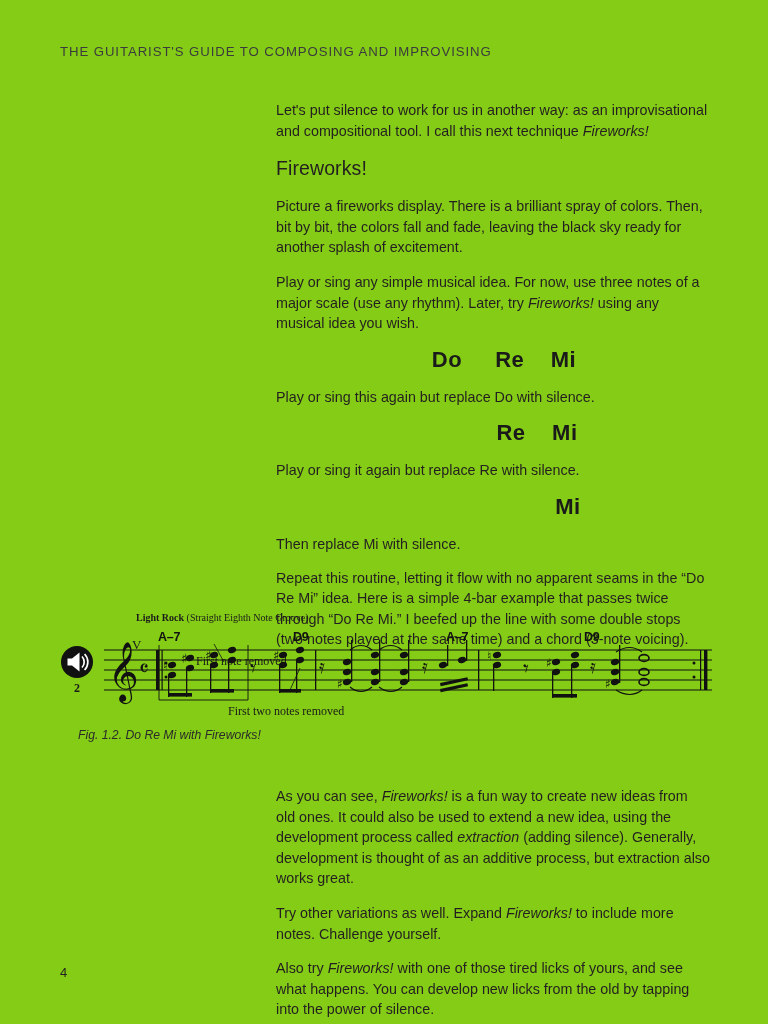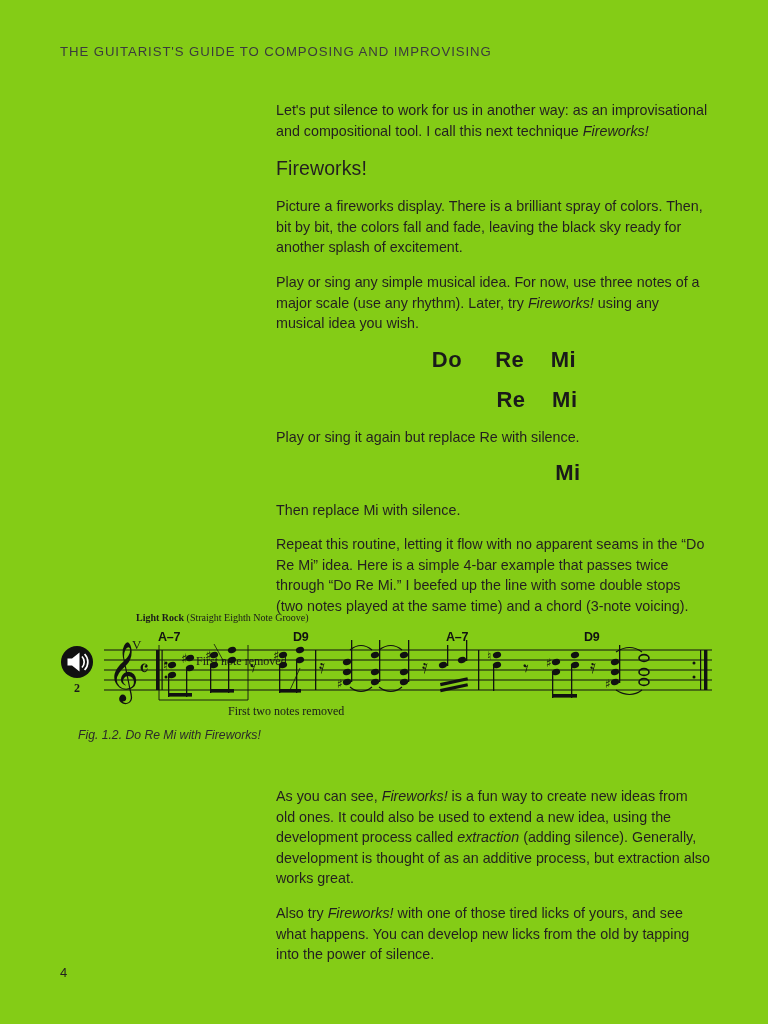--- a/index.html
+++ b/index.html
@@ -199,20 +199,21 @@
 
     <h2 class="section-title">Fireworks!</h2>
 
     <p class="para">Picture a fireworks display. There is a brilliant spray of colors. Then, bit by bit, the colors fall and fade, leaving the black sky ready for another splash of excitement.</p>
 
 
     <p class="para tight"><span>Play or sing any simple musical idea. For now, use three notes of a major scale (use any rhythm). Later, try </span><em>Fireworks!</em><span> using any musical idea you wish.</span></p>
 
     <div class="solfege s1">Do     Re    Mi</div>
 
+    <p class="para tight">Play or sing this again but replace Do with silence.</p>
 
     <div class="solfege s2">Re    Mi</div>
 
     <p class="para tight">Play or sing it again but replace Re with silence.</p>
 
     <div class="solfege s3">Mi</div>
 
     <p class="para tight">Then replace Mi with silence.</p>
 
     <p class="para">Repeat this routine, letting it flow with no apparent seams in the “Do Re Mi” idea. Here is a simple 4-bar example that passes twice through “Do Re Mi.” I beefed up the line with some double stops (two notes played at the same time) and a chord (3-note voicing).</p>
@@ -394,19 +395,20 @@
       <rect x="700" y="650" width="1.2" height="40" fill="#111"></rect>
       <rect x="704" y="650" width="3.4" height="40" fill="#111"></rect>
     </g>
   </svg>
 
   <div class="fig-caption">Fig. 1.2. Do Re Mi with Fireworks!</div>
 
   <div class="text-col-bottom">
     <p class="para"><span>As you can see, </span><em>Fireworks!</em><span> is a fun way to create new ideas from old ones. It could also be used to extend a new idea, using the development process called </span><em>extraction</em><span> (adding silence). Generally, development is thought of as an additive process, but extraction also works great.</span></p>
 
+    <p class="para"><span>Try other variations as well. Expand </span><em>Fireworks!</em><span> to include more notes. Challenge yourself.</span></p>
 
     <p class="para"><span>Also try </span><em>Fireworks!</em><span> with one of those tired licks of yours, and see what happens. You can develop new licks from the old by tapping into the power of silence.</span></p>
   </div>
 
   <div class="folio">4</div>
 
 </div>
 
 </body></html>

